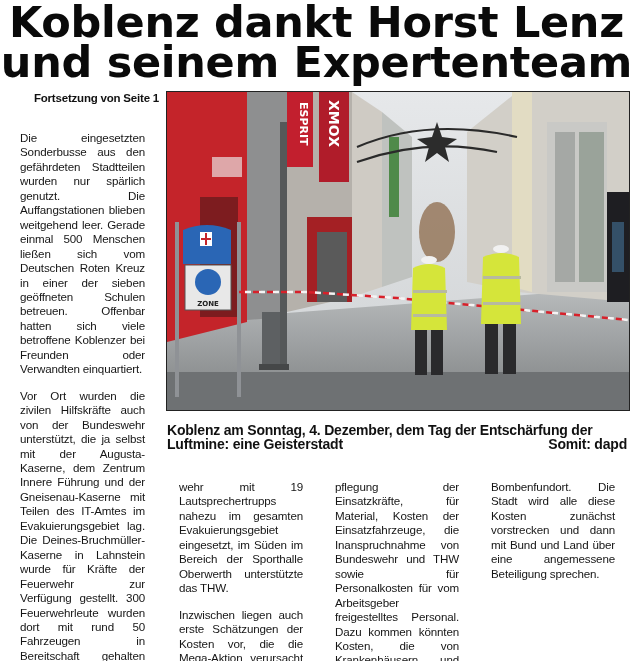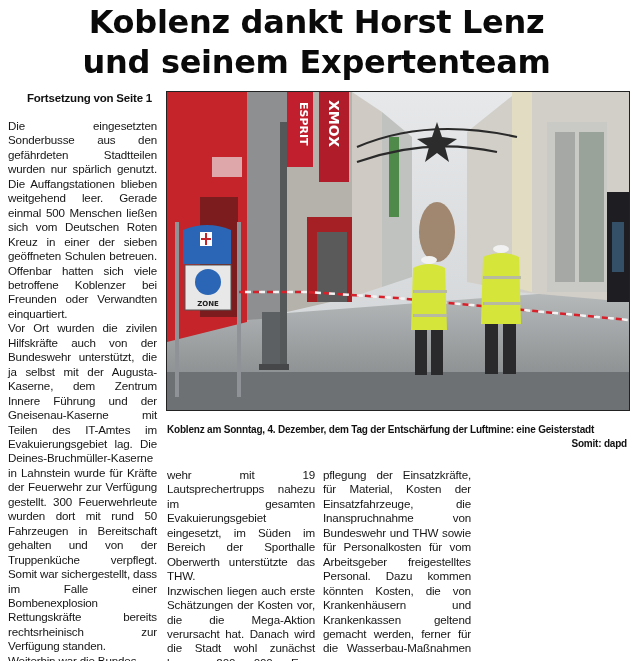--- a/index.html
+++ b/index.html
@@ -1,26 +1,26 @@
 <!DOCTYPE html>
 <html><head>
 <meta charset="utf-8">
 <style>
   html, body { margin: 0; padding: 0; background: #ffffff; }
   body { width: 633px; height: 661px; position: relative; overflow: hidden; font-family: "Liberation Sans", sans-serif; color: #111; }
-  .headline { position: absolute; left: 0; top: 2px; width: 633px; text-align: center; font-family: "DejaVu Sans", sans-serif; font-weight: bold; font-size: 32px; line-height: 40px; letter-spacing: -0.3px; color: #0a0a0a; }
-  .kicker { position: absolute; left: 17px; top: 92px; width: 145px; text-align: center; font-weight: bold; font-size: 11.5px; color: #111; letter-spacing: -0.2px; }
+  .headline { position: absolute; left: 0; top: 2px; width: 633px; text-align: center; font-family: "DejaVu Sans", sans-serif; font-weight: bold; font-size: 43px; line-height: 40px; letter-spacing: -0.3px; color: #0a0a0a; }
+  .kicker { position: absolute; left: 24px; top: 92px; width: 145px; text-align: center; font-weight: bold; font-size: 11.5px; color: #111; letter-spacing: -0.2px; }
   .col { position: absolute; font-size: 11.6px; line-height: 14.45px; text-align: justify; color: #151515; letter-spacing: -0.15px; }
-  .col p { margin: 0; }
+  .col p { margin: 12px; }
   .col1 { left: 8px; top: 119px; width: 149px; }
   .col2 { left: 167px; top: 468px; width: 148px; }
   .col3 { left: 323px; top: 468px; width: 148px; }
   .col4 { left: 479px; top: 468px; width: 148px; }
   .photo { position: absolute; left: 166px; top: 91px; width: 462px; height: 318px; border: 1px solid #222; overflow: hidden; background: #9a9a9a; }
-  .caption { position: absolute; left: 167px; top: 423px; width: 460px; font-weight: bold; font-size: 10px; line-height: 14px; color: #111; letter-spacing: -0.2px; }
+  .caption { position: absolute; left: 167px; top: 423px; width: 460px; font-weight: bold; font-size: 14px; line-height: 14px; color: #111; letter-spacing: -0.2px; }
   .caption .credit { float: right; }
 </style>
 </head>
 <body>
 
 <div class="headline">
   <div>Koblenz dankt Horst Lenz</div>
   <div>und seinem Expertenteam</div>
 </div>
 
@@ -122,13 +122,14 @@
 <div class="col col2">
   <p>wehr mit 19 Lautsprechertrupps nahezu im gesamten Evakuierungsgebiet eingesetzt, im Süden im Bereich der Sporthalle Oberwerth unterstützte das THW.</p>
   <p>Inzwischen liegen auch erste Schätzungen der Kosten vor, die die Mega-Aktion verursacht hat. Danach wird die Stadt wohl zunächst knapp 200 000 Euro hinblättern müssen für die Ver-</p>
 </div>
 
 <div class="col col3">
   <p>pflegung der Einsatzkräfte, für Material, Kosten der Einsatzfahrzeuge, die Inanspruchnahme von Bundeswehr und THW sowie für Personalkosten für vom Arbeitsgeber freigestelltes Personal. Dazu kommen könnten Kosten, die von Krankenhäusern und Krankenkassen geltend gemacht werden, ferner für die Wasserbau-Maßnahmen am</p>
 </div>
 
 <div class="col col4">
+  <p>Bombenfundort. Die Stadt wird alle diese Kosten zunächst vorstrecken und dann mit Bund und Land über eine angemessene Beteiligung sprechen.</p>
 </div>
 
 </body></html>

